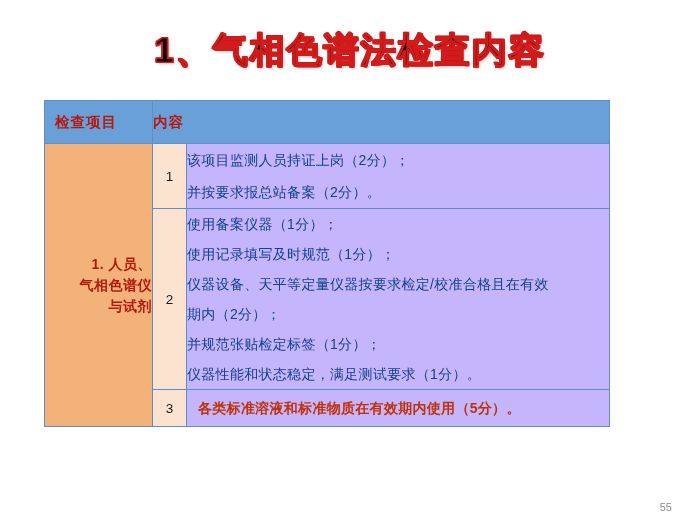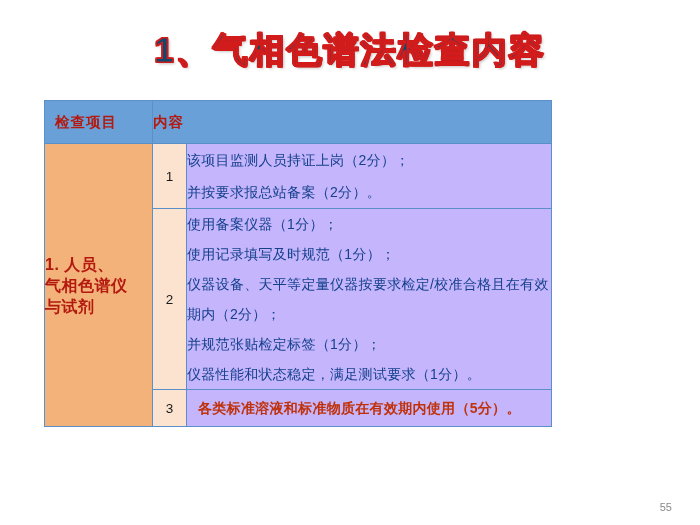--- a/index.html
+++ b/index.html
@@ -17,21 +17,21 @@
 
   
   .slide-title {
     position: absolute;
     left: 0;
     top: 26px;
     width: 700px;
     text-align: center;
     font-size: 35px;
     font-weight: bold;
-    color: #0c4a6e;
+    color: #000000;
     letter-spacing: 2px;
     line-height: 48px;
     -webkit-text-stroke: 1.2px #d21b1b;
     text-shadow:
        1px 0 0 #d21b1b, -1px 0 0 #d21b1b,
        0 1px 0 #d21b1b, 0 -1px 0 #d21b1b,
        1px 1px 0 #d21b1b, -1px -1px 0 #d21b1b,
        1px -1px 0 #d21b1b, -1px 1px 0 #d21b1b,
        2px 2px 3px rgba(0,0,0,0.25);
     white-space: nowrap;
@@ -49,21 +49,21 @@
     pointer-events: none;
     user-select: none;
     font-weight: bold;
   }
 
   
   .tbl {
     position: absolute;
     left: 44px;
     top: 100px;
-    width: 508px;
+    width: 566px;
     border-collapse: collapse;
     table-layout: fixed;
   }
   .tbl td, .tbl th {
     border: 1px solid #5b8fc9;
     padding: 0;
     vertical-align: middle;
   }
 
   .hdr-cell {
@@ -77,22 +77,22 @@
   }
   .hdr-cell.left-hdr {
     text-align: left;
     padding-left: 10px;
   }
 
   .cat-cell {
     background: #f3b27a;
     color: #b3190f;
     font-weight: bold;
-    font-size: 16px;
-    text-align: left;
+    font-size: 14px;
+    text-align: right;
     padding: 0 6px 0 8px;
     line-height: 21px;
     letter-spacing: 0.5px;
   }
 
   .num-cell {
     background: #fbe3cf;
     color: #1a1a1a;
     font-size: 13.5px;
     text-align: center;

